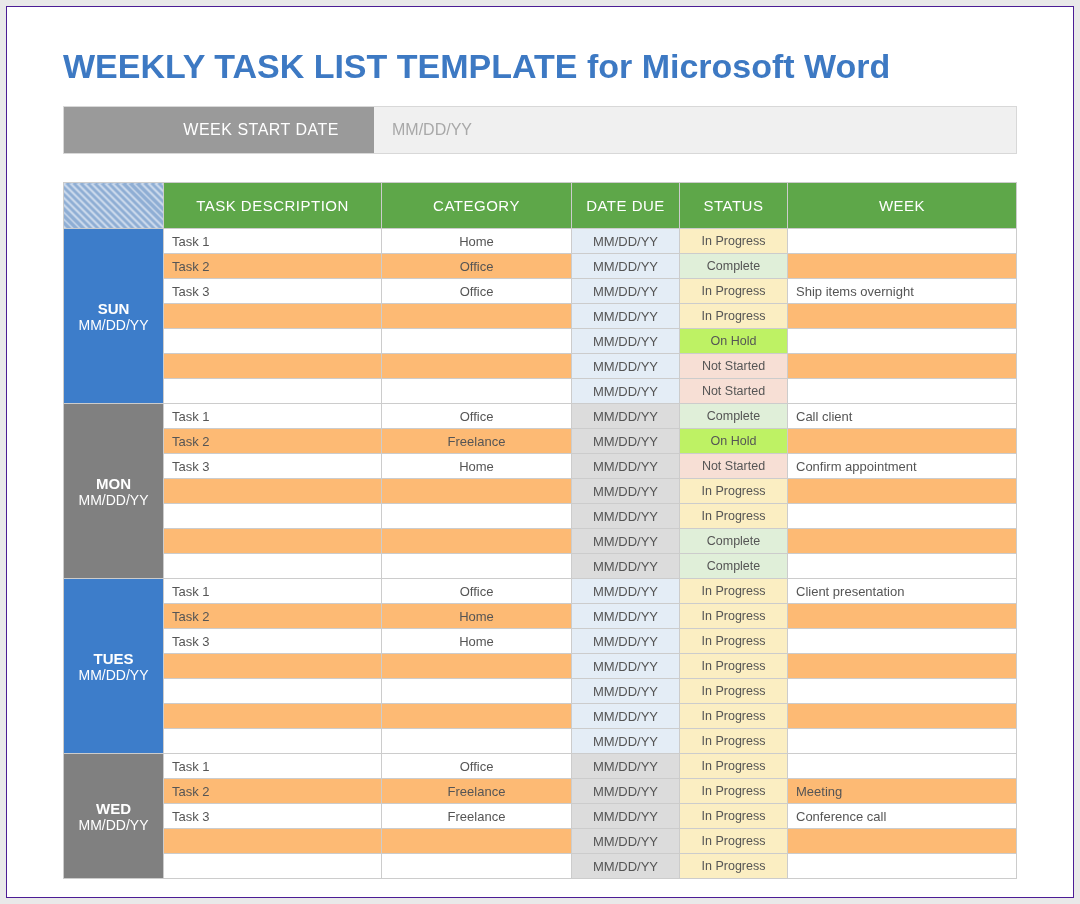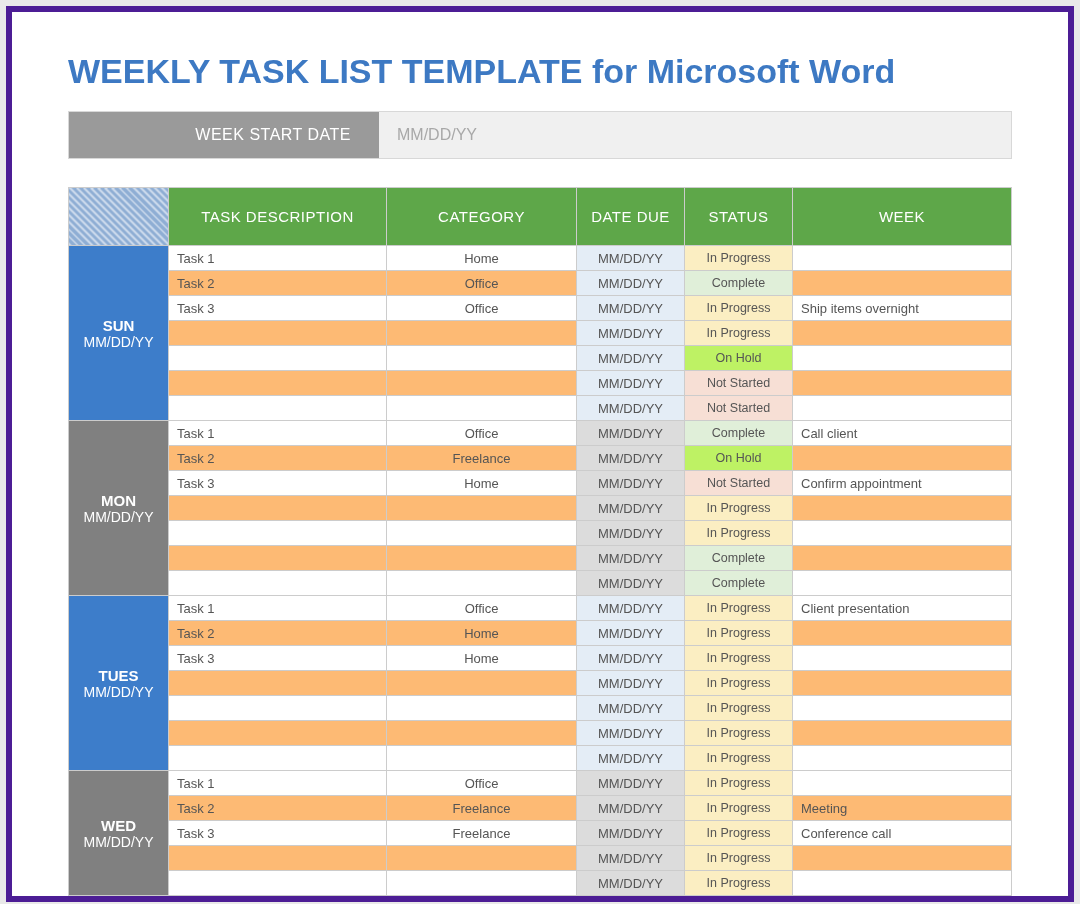--- a/index.html
+++ b/index.html
@@ -6,21 +6,21 @@
   body {
     margin: 0;
     background: #e9e9e9;
     font-family: Arial, Helvetica, sans-serif;
     font-size: 14px;
     color: #555;
   }
   .frame {
     background: #fff;
     margin: 6px;
-    border: 6px solid #4c1d95;
+    border: 1px solid #4c1d95;
     padding: 40px 56px 0 56px;
     min-height: 892px;
     overflow: hidden;
   }
   h1.title {
     margin: 0 0 20px 0;
     font-family: "Century Gothic", "Segoe UI", Arial, sans-serif;
     font-weight: 700;
     font-size: 34px;
     color: #3d79c3;
@@ -31,21 +31,21 @@
     border: 1px solid #d8d8d8;
     margin-bottom: 28px;
   }
   .start-label {
     width: 310px;
     background: #9a9a9a;
     color: #fff;
     display: flex;
     align-items: center;
     justify-content: flex-end;
-    padding-right: 28px;
+    padding-right: 35px;
     font-family: "Century Gothic", "Segoe UI", Arial, sans-serif;
     font-size: 16px;
     letter-spacing: 0.5px;
   }
   .start-input {
     flex: 1;
     background: #f0f0f0;
     color: #a8a8a8;
     display: flex;
     align-items: center;
@@ -64,21 +64,21 @@
   table.tasks col.c-cat   { width: 190px; }
   table.tasks col.c-date  { width: 108px; }
   table.tasks col.c-stat  { width: 108px; }
   table.tasks col.c-notes { width: auto; }
 
   thead th {
     background: #5ea749;
     color: #fff;
     font-family: "Century Gothic", "Segoe UI", Arial, sans-serif;
     font-weight: 400;
-    padding: 20px 6px;
+    padding: 14px 6px;
     font-size: 15px;
     letter-spacing: 0.5px;
     border: 1px solid #ccc;
   }
   thead th.hatch {
     background: #8faed4;
     background-image: repeating-linear-gradient(45deg,
       rgba(255,255,255,0.55) 0 2px,
       transparent 2px 5px);
   }

